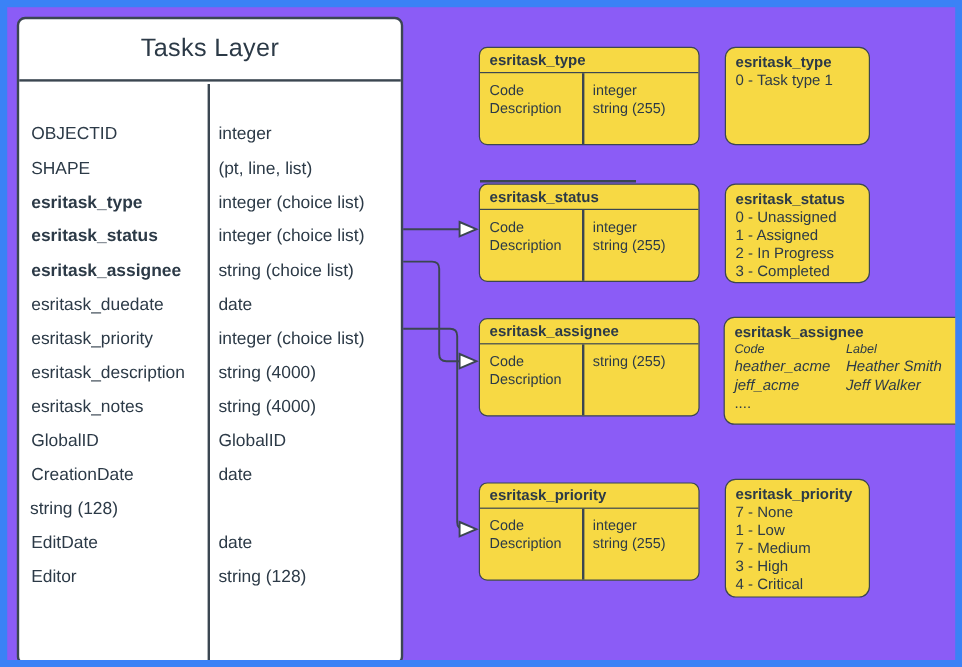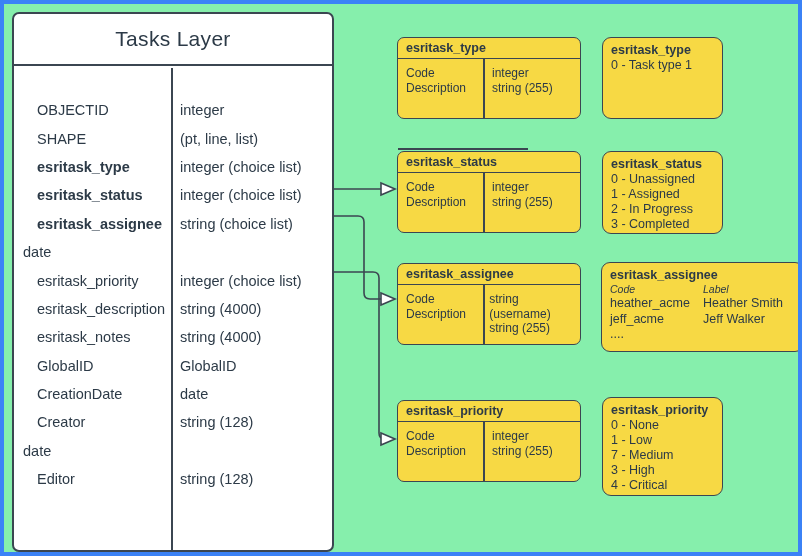--- a/index.html
+++ b/index.html
@@ -1,36 +1,36 @@
 <!DOCTYPE html>
 <html><head>
 <meta charset="utf-8">
 <style>
   * { margin:0; padding:0; box-sizing:border-box; }
   body { background:#e8e8e8; font-family:"Liberation Sans", sans-serif; }
   #canvas {
     position:relative; width:802px; height:556px;
-    background:#86efac; border:4px solid #3b82f6; overflow:hidden;
+    background:#8b5cf6; border:6px solid #3b82f6; overflow:hidden;
     color:#2c3a47;
   }
 
   
   .main-table {
     position:absolute; left:8px; top:8px; width:322px; height:540px;
     background:#ffffff; border:2px solid #3b4651; border-radius:7px;
   }
   .main-title {
     height:52px; border-bottom:2px solid #3b4651;
     display:flex; align-items:center; justify-content:center;
     font-size:21px; letter-spacing:0.3px; color:#2c3a47;
   }
   .main-body { position:absolute; top:54px; left:0; right:0; bottom:0; padding-top:28px; }
   .col-divider { position:absolute; left:157px; top:0; bottom:0; width:1.5px; background:#3b4651; }
   .field-row { display:flex; height:28.4px; align-items:center; font-size:14.5px; }
-  .field-row .fname { width:157px; padding-left:23px; }
+  .field-row .fname { width:157px; padding-left:10px; }
   .field-row .ftype { padding-left:9px; }
   .field-row.bold .fname { font-weight:bold; }
 
   
   .er-table {
     position:absolute; left:393px; width:184px; height:82px;
     background:#f7d944; border:1.7px solid #3b4651; border-radius:7px;
   }
   .er-header {
     height:21px; border-bottom:1.7px solid #3b4651;
@@ -50,21 +50,21 @@
     position:absolute; left:598px; width:121px;
     background:#f7d944; border:1.7px solid #3b4651; border-radius:9px;
     padding:5px 8px; font-size:12.5px; line-height:15px;
   }
   .code-box .cb-title { font-weight:bold; }
   #cb-type     { top:33px;  height:82px; }
   #cb-status   { top:147px; height:83px; }
   #cb-assignee { top:258px; height:90px; left:597px; width:203px; }
   #cb-priority { top:393px; height:99px; }
   .cb-cols { display:flex; font-size:10.5px; font-style:italic; line-height:13px; }
-  .cb-entry { display:flex; line-height:15.5px; }
+  .cb-entry { display:flex; line-height:15.5px;font-style:italic; }
   .cb-code-col { width:93px; }
 
   
   #connectors { position:absolute; left:0; top:0; width:802px; height:556px; pointer-events:none; }
 </style>
 </head>
 <body>
 
 <div id="canvas">
 
@@ -86,20 +86,21 @@
       </div>
       <div class="field-row bold">
         <div class="fname">esritask_status</div>
         <div class="ftype">integer (choice list)</div>
       </div>
       <div class="field-row bold">
         <div class="fname">esritask_assignee</div>
         <div class="ftype">string (choice list)</div>
       </div>
       <div class="field-row">
+        <div class="fname">esritask_duedate</div>
         <div class="ftype">date</div>
       </div>
       <div class="field-row">
         <div class="fname">esritask_priority</div>
         <div class="ftype">integer (choice list)</div>
       </div>
       <div class="field-row">
         <div class="fname">esritask_description</div>
         <div class="ftype">string (4000)</div>
       </div>
@@ -109,24 +110,24 @@
       </div>
       <div class="field-row">
         <div class="fname">GlobalID</div>
         <div class="ftype">GlobalID</div>
       </div>
       <div class="field-row">
         <div class="fname">CreationDate</div>
         <div class="ftype">date</div>
       </div>
       <div class="field-row">
-        <div class="fname">Creator</div>
         <div class="ftype">string (128)</div>
       </div>
       <div class="field-row">
+        <div class="fname">EditDate</div>
         <div class="ftype">date</div>
       </div>
       <div class="field-row">
         <div class="fname">Editor</div>
         <div class="ftype">string (128)</div>
       </div>
     </div>
   </div>
 
   <div class="er-table" id="er-type">
@@ -161,21 +162,20 @@
 
   <div class="er-table" id="er-assignee">
     <div class="er-header">esritask_assignee</div>
     <div class="er-divider"></div>
     <div class="er-body">
       <div class="er-col-left">
         <div>Code</div>
         <div>Description</div>
       </div>
       <div class="er-col-right">
-        <div>string  (username)</div>
         <div>string (255)</div>
       </div>
     </div>
   </div>
 
   <div class="er-table" id="er-priority">
     <div class="er-header">esritask_priority</div>
     <div class="er-divider"></div>
     <div class="er-body">
       <div class="er-col-left">
@@ -214,21 +214,21 @@
     </div>
     <div class="cb-entry">
       <div class="cb-code-col">jeff_acme</div>
       <div>Jeff Walker</div>
     </div>
     <div>....</div>
   </div>
 
   <div class="code-box" id="cb-priority">
     <div class="cb-title">esritask_priority</div>
-    <div>0 - None</div>
+    <div>7 - None</div>
     <div>1 - Low</div>
     <div>7 - Medium</div>
     <div>3 - High</div>
     <div>4 - Critical</div>
   </div>
 
   <svg id="connectors" viewBox="0 0 802 556">
     <g stroke="#3b4651" stroke-width="1.6" fill="none">
 
       <path d="M330,185 H377"></path>

